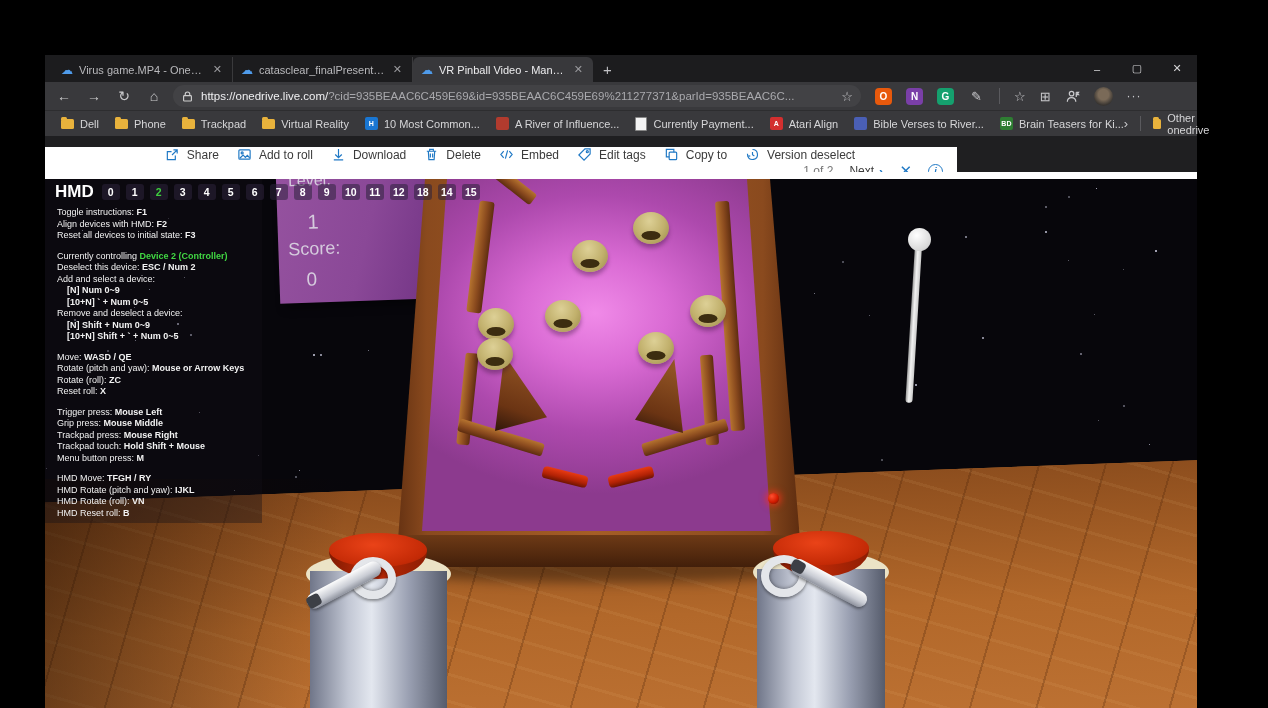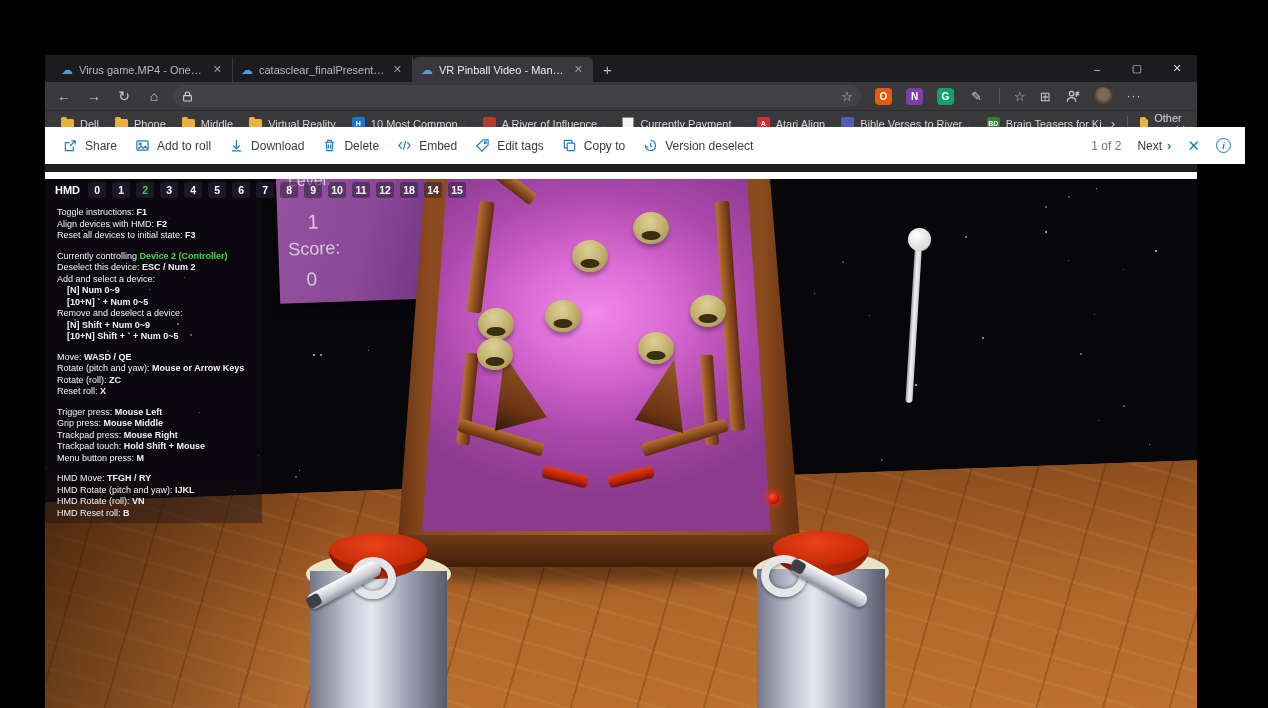--- a/index.html
+++ b/index.html
@@ -41,21 +41,21 @@
   .folder{width:13px;height:10px;background:#e8b23c;border-radius:1.5px;position:relative;}
   .folder:before{content:"";position:absolute;left:0;top:-2px;width:6px;height:3px;background:#e8b23c;border-radius:1.5px 1.5px 0 0;}
   .siteic{width:13px;height:13px;border-radius:2px;display:flex;align-items:center;justify-content:center;color:#fff;font-size:7px;font-weight:bold;}
   .pageic{width:10px;height:12px;background:#f4f4f4;border-radius:1px;border:1px solid #888;}
   #bmright{margin-left:auto;display:flex;align-items:center;}
   #bmchev{color:#c9c9cc;font-size:13px;margin-right:12px;}
   #bmsep{width:1px;height:15px;background:#5a5a5e;margin-right:12px;}
   #otherfav{display:flex;align-items:center;gap:6px;margin-right:12px;}
 
   
-  #odbar{position:absolute;left:0;top:72px;width:1200px;height:37px;background:#ffffff;display:flex;align-items:center;}
+  #odbar{position:absolute;left:0;top:92px;width:912px;height:37px;background:#ffffff;display:flex;align-items:center;flex-direction:column;}
   .oditem{display:flex;align-items:center;gap:7px;margin-left:18px;font-size:12px;color:#3b3b3b;white-space:nowrap;}
   .oditem svg{display:block;}
   #odright{margin-left:auto;display:flex;align-items:center;gap:16px;margin-right:14px;font-size:12px;}
   #pagecount{color:#767676;}
   #nextgrp{display:flex;align-items:center;gap:5px;color:#3b3b3b;}
   .bluechev{color:#2079c5;font-size:13px;font-weight:bold;}
   #odclose{color:#2079c5;font-size:15px;}
   #odinfo{width:13px;height:13px;border:1.3px solid #2079c5;border-radius:50%;color:#2079c5;font-size:9px;display:flex;align-items:center;justify-content:center;font-style:italic;font-weight:bold;}
 
   #pagestrip{position:absolute;left:0;top:117px;width:1152px;height:7px;background:#ffffff;}
@@ -128,21 +128,21 @@
     background:radial-gradient(ellipse at 45% 35%,#ea4318,#c42a06 70%,#9a2104);}
   .wandhandle{position:absolute;z-index:8;height:16px;border-radius:8px;
     background:linear-gradient(180deg,#fdfdfd,#c9ccd4 60%,#8f939e);box-shadow:0 2px 3px rgba(0,0,0,0.4);}
   .wandhandle:after{content:"";position:absolute;width:14px;height:12px;border-radius:4px;background:#3c3f46;top:2px;}
   .wandring{position:absolute;z-index:8;border:8px solid #e4e6ea;border-radius:50%;
     box-shadow:inset 0 0 4px rgba(0,0,0,0.5),0 2px 3px rgba(0,0,0,0.4);}
 
   
   #instrpanel{position:absolute;left:0;top:0;width:217px;height:344px;background:rgba(18,16,24,0.38);z-index:9;}
   #hudstrip{position:absolute;left:10px;top:3px;z-index:10;display:flex;align-items:center;gap:6px;}
-  #hudlabel{color:#fff;font-weight:bold;font-size:11px;margin-right:2px;}
+  #hudlabel{color:#fff;font-weight:bold;font-size:17px;margin-right:2px;}
   .hudnum{min-width:18px;height:16px;border-radius:3px;background:rgba(45,35,60,0.55);
     color:#fff;font-weight:bold;font-size:10.5px;display:flex;align-items:center;justify-content:center;}
   .hudnum.on{color:#3ece3e;}
   #instr{position:absolute;left:12px;top:28px;z-index:10;color:#f2f2f2;font-size:9px;line-height:11.5px;white-space:pre-wrap;width:230px;}
   #instr .iblank{height:9px;}
   #instr b{font-weight:bold;}
   #instr .green{color:#41d743;font-weight:bold;}
 </style>
 </head>
 <body>
@@ -181,20 +181,21 @@
     <span class="navic">→</span>
     <span class="navic">↻</span>
     <span class="navic">⌂</span>
     <div id="urlfield">
       <svg width="13" height="13" viewBox="0 0 16 16" style="margin-right:7px">
         <g fill="none" stroke="#cfcfcf" stroke-width="1.4">
           <rect x="3.2" y="7" width="9.6" height="6.5" rx="1"></rect>
               <path d="M5.2 7V5.2a2.8 2.8 0 0 1 5.6 0V7"></path>
         </g>
       </svg>
+      <span class="url"><span class="urlbase">https://onedrive.live.com/</span><span class="urlquery">?cid=935BEAAC6C459E69&amp;id=935BEAAC6C459E69%211277371&amp;parId=935BEAAC6C...</span></span>
       <span class="favstar">☆</span>
     </div>
     <span id="extensions" style="display:flex;align-items:center">
           <span class="extic" style="background: rgb(232, 89, 12);">O</span>
           <span class="extic" style="background: rgb(122, 63, 168);">N</span>
           <span class="extic" style="background: rgb(21, 160, 110);">G</span>
           <span class="extic" style="background: transparent; color: rgb(201, 201, 204); font-size: 13px; font-weight: normal;">✎</span>
         </span>
     <span class="vsep"></span>
     <span class="chromeic">☆</span>
@@ -215,21 +216,21 @@
           <span class="bmitem">
             <span class="folder"></span>
             <span>Dell</span>
           </span>
           <span class="bmitem">
             <span class="folder"></span>
             <span>Phone</span>
           </span>
           <span class="bmitem">
             <span class="folder"></span>
-            <span>Middle</span>
+            <span>Trackpad</span>
           </span>
           <span class="bmitem">
             <span class="folder"></span>
             <span>Virtual Reality</span>
           </span>
           <span class="bmitem">
             <span class="siteic" style="background:#1976d2">H</span>
             <span>10 Most Common...</span>
           </span>
           <span class="bmitem">

